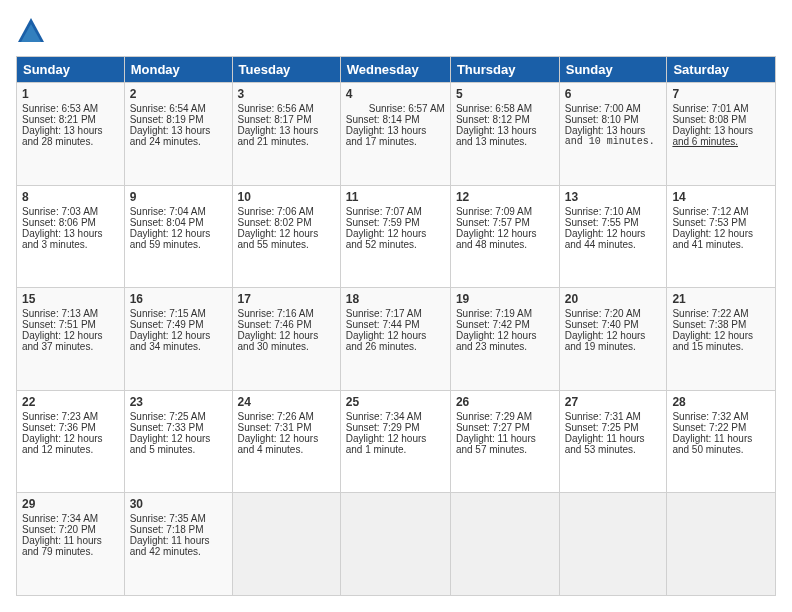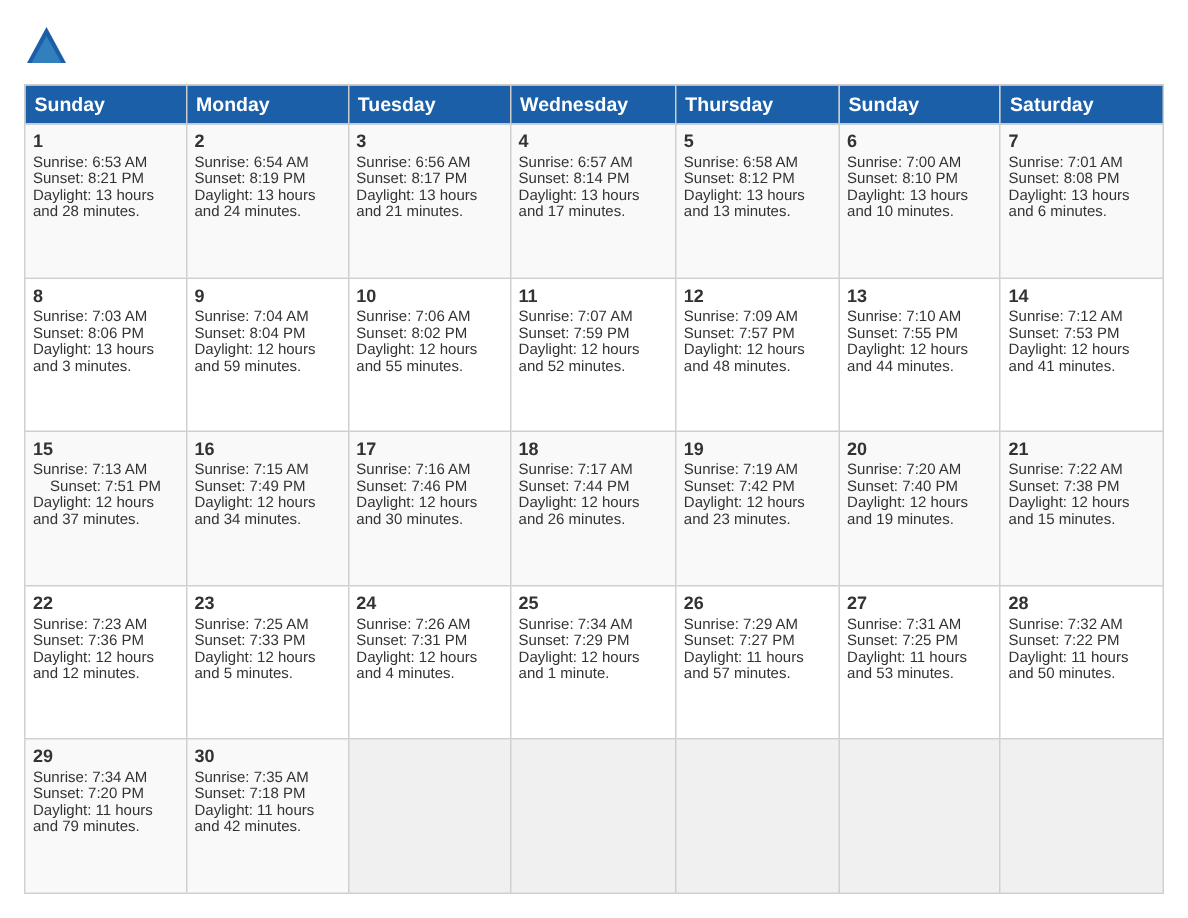--- a/index.html
+++ b/index.html
@@ -149,45 +149,45 @@
           </td>
           <td>
             <span class="day-num">3</span>
             <span style="display: block;">Sunrise: 6:56 AM</span>
             <span style="display: block;">Sunset: 8:17 PM</span>
             <span style="display: block;">Daylight: 13 hours</span>
             <span style="display: block;">and 21 minutes.</span>
           </td>
           <td>
             <span class="day-num">4</span>
-            <span style="display: block;">Sunrise: 6:57 AM</span>
+            <span style="display: block; text-align: right;">Sunrise: 6:57 AM</span>
             <span style="display: block;">Sunset: 8:14 PM</span>
             <span style="display: block;">Daylight: 13 hours</span>
             <span style="display: block;">and 17 minutes.</span>
           </td>
           <td>
             <span class="day-num">5</span>
             <span style="display: block;">Sunrise: 6:58 AM</span>
             <span style="display: block;">Sunset: 8:12 PM</span>
             <span style="display: block;">Daylight: 13 hours</span>
             <span style="display: block;">and 13 minutes.</span>
           </td>
           <td>
             <span class="day-num">6</span>
             <span style="display: block;">Sunrise: 7:00 AM</span>
             <span style="display: block;">Sunset: 8:10 PM</span>
             <span style="display: block;">Daylight: 13 hours</span>
-            <span style="display: block;">and 10 minutes.</span>
+            <span style="display: block; font-family: Liberation Mono, monospace;">and 10 minutes.</span>
           </td>
           <td>
             <span class="day-num">7</span>
             <span style="display: block;">Sunrise: 7:01 AM</span>
             <span style="display: block;">Sunset: 8:08 PM</span>
             <span style="display: block;">Daylight: 13 hours</span>
-            <span style="display: block;">and 6 minutes.</span>
+            <span style="display: block; text-decoration: underline;">and 6 minutes.</span>
           </td>
         </tr>
         <tr>
           <td>
             <span class="day-num">8</span>
             <span style="display: block;">Sunrise: 7:03 AM</span>
             <span style="display: block;">Sunset: 8:06 PM</span>
             <span style="display: block;">Daylight: 13 hours</span>
             <span style="display: block;">and 3 minutes.</span>
           </td>
@@ -231,21 +231,21 @@
             <span style="display: block;">Sunrise: 7:12 AM</span>
             <span style="display: block;">Sunset: 7:53 PM</span>
             <span style="display: block;">Daylight: 12 hours</span>
             <span style="display: block;">and 41 minutes.</span>
           </td>
         </tr>
         <tr>
           <td>
             <span class="day-num">15</span>
             <span style="display: block;">Sunrise: 7:13 AM</span>
-            <span style="display: block; text-align: center;">Sunset: 7:51 PM</span>
+            <span style="display: block;">Sunset: 7:51 PM</span>
             <span style="display: block;">Daylight: 12 hours</span>
             <span style="display: block;">and 37 minutes.</span>
           </td>
           <td>
             <span class="day-num">16</span>
             <span style="display: block;">Sunrise: 7:15 AM</span>
             <span style="display: block;">Sunset: 7:49 PM</span>
             <span style="display: block;">Daylight: 12 hours</span>
             <span style="display: block;">and 34 minutes.</span>
           </td>

